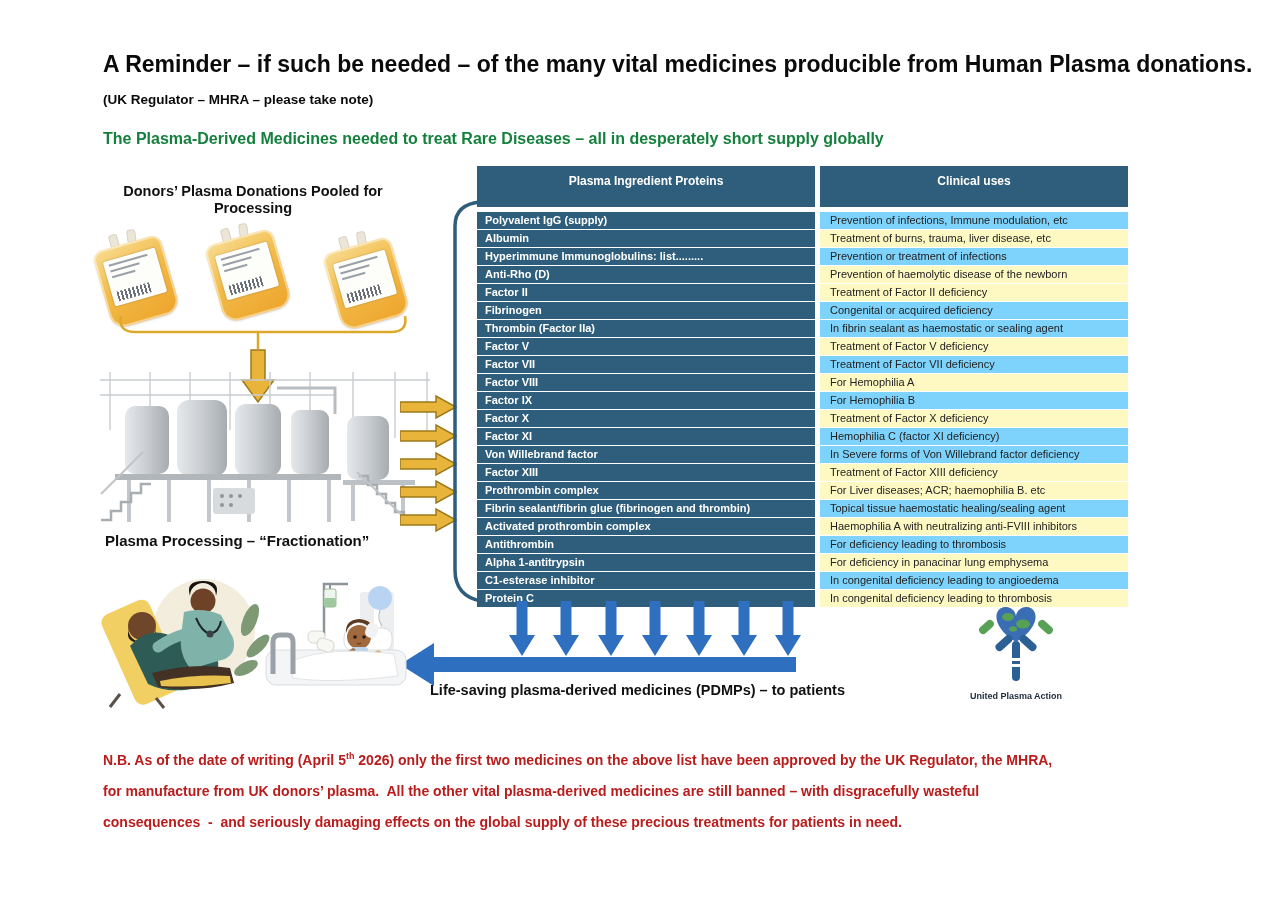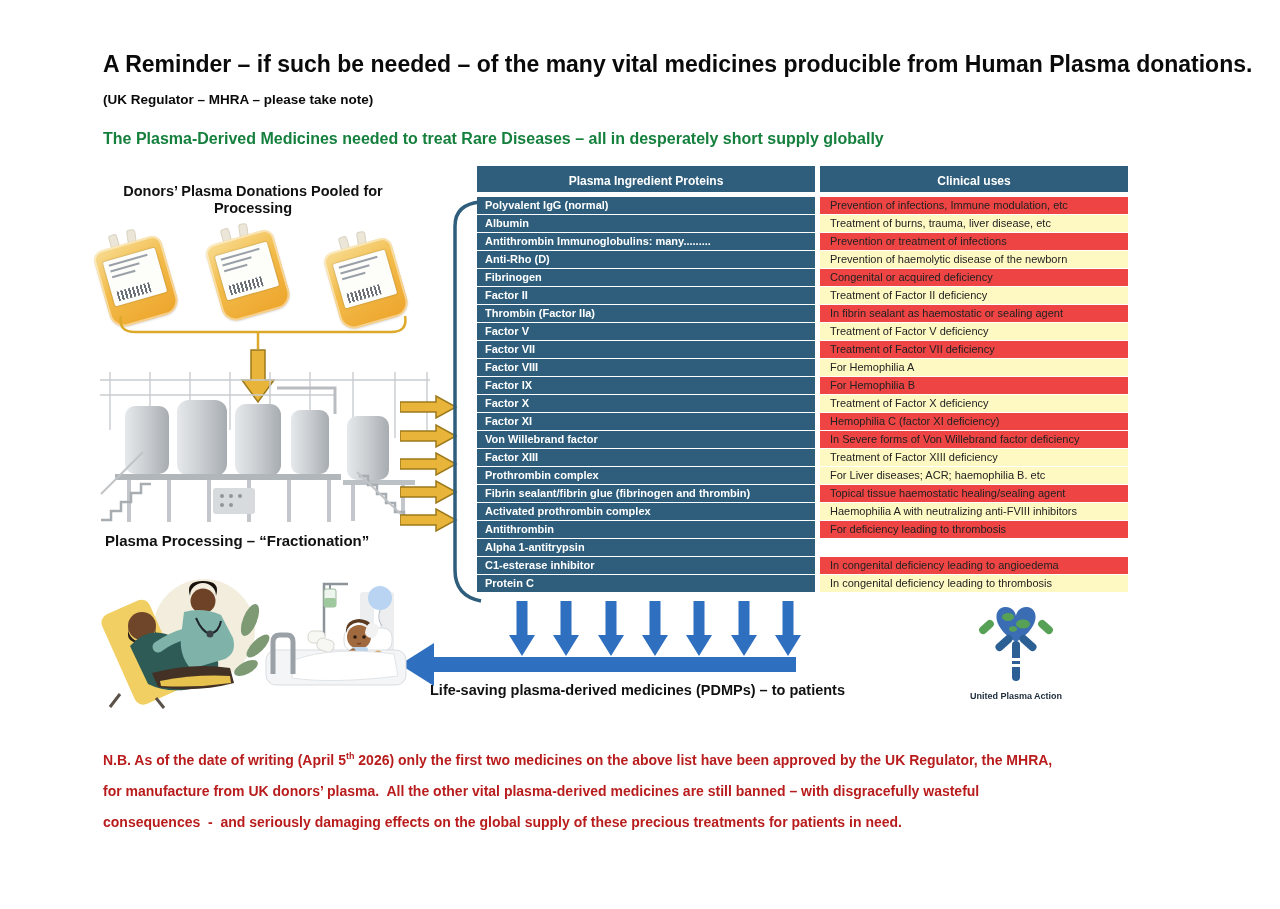--- a/index.html
+++ b/index.html
@@ -29,30 +29,30 @@
   .bag .label{position:absolute;top:24px;left:8px;width:54px;height:46px;background:#fdfdfa;border-radius:2px;
     box-shadow:0 0 2px rgba(0,0,0,.3);}
   .bag .label i{display:block;height:2px;background:#9aa0a8;margin:4px 5px 0 5px;}
   .bag .label i.w1{width:30px;} .bag .label i.w2{width:40px;} .bag .label i.w3{width:24px;}
   .bag .label .code{position:absolute;bottom:4px;left:5px;width:34px;height:10px;
     background:repeating-linear-gradient(90deg,#6b7077 0 2px,#fff 2px 4px);}
 
   
   .table-wrap{left:477px;top:166px;width:651px;}
   .thead{display:flex;gap:5px;}
-  .thead .hcell{height:26px;line-height:31px;text-align:center;background:#2E5E7C;color:#fff;
+  .thead .hcell{height:41px;line-height:31px;text-align:center;background:#2E5E7C;color:#fff;
     font-size:12px;font-weight:bold;}
   .thead .hcell.left{width:338px;} .thead .hcell.right{width:308px;}
   .rows{margin-top:5px;}
   .trow{display:flex;gap:5px;height:17px;margin-bottom:1px;}
   .cell-protein{width:338px;background:#2E5E7C;color:#fff;font-weight:bold;font-size:11px;line-height:17px;
     padding-left:8px;box-sizing:border-box;white-space:nowrap;overflow:hidden;}
   .cell-use{width:308px;background:#fef9c3;color:#222;font-size:11px;line-height:17px;
     padding-left:10px;box-sizing:border-box;white-space:nowrap;overflow:hidden;}
-  .cell-use.shaded{background:#ef4444;}
+  .cell-use.shaded{background:#7dd3fc;}
 
   
   .patients-label{left:395px;top:682px;width:485px;text-align:center;font-size:14.5px;font-weight:bold;}
   .upa-label{left:958px;top:691px;width:116px;text-align:center;font-size:9px;font-weight:bold;color:#1c2b3a;}
 
   
   .note{left:103px;top:741px;font-size:14px;font-weight:bold;line-height:31px;color:#b91c1c;}
   .note div{white-space:pre;}
   .note sup{font-size:9px;}
 </style>
@@ -169,44 +169,44 @@
   <path d="M33,6 Q7,8 7,30 L7,374 Q7,400 33,405" fill="none" stroke="#2E5E7C" stroke-width="3.5"></path>
 </svg>
 
 <div class="abs table-wrap">
   <div class="thead">
     <div class="hcell left">Plasma Ingredient Proteins</div>
     <div class="hcell right">Clinical uses</div>
   </div>
   <div class="rows">
       <div class="trow">
-        <div class="cell-protein">Polyvalent IgG (normal)</div>
+        <div class="cell-protein">Polyvalent IgG (supply)</div>
         <div class="cell-use shaded">Prevention of infections, Immune modulation, etc</div>
       </div>
       <div class="trow">
         <div class="cell-protein">Albumin</div>
         <div class="cell-use">Treatment of burns, trauma, liver disease, etc</div>
       </div>
       <div class="trow">
-        <div class="cell-protein">Antithrombin Immunoglobulins: many.........</div>
+        <div class="cell-protein">Hyperimmune Immunoglobulins: list.........</div>
         <div class="cell-use shaded">Prevention or treatment of infections</div>
       </div>
       <div class="trow">
         <div class="cell-protein">Anti-Rho (D)</div>
         <div class="cell-use">Prevention of haemolytic disease of the newborn</div>
       </div>
       <div class="trow">
+        <div class="cell-protein">Factor II</div>
+        <div class="cell-use">Treatment of Factor II deficiency</div>
+      </div>
+      <div class="trow">
         <div class="cell-protein">Fibrinogen</div>
         <div class="cell-use shaded">Congenital or acquired deficiency</div>
       </div>
       <div class="trow">
-        <div class="cell-protein">Factor II</div>
-        <div class="cell-use">Treatment of Factor II deficiency</div>
-      </div>
-      <div class="trow">
         <div class="cell-protein">Thrombin (Factor IIa)</div>
         <div class="cell-use shaded">In fibrin sealant as haemostatic or sealing agent</div>
       </div>
       <div class="trow">
         <div class="cell-protein">Factor V</div>
         <div class="cell-use">Treatment of Factor V deficiency</div>
       </div>
       <div class="trow">
         <div class="cell-protein">Factor VII</div>
         <div class="cell-use shaded">Treatment of Factor VII deficiency</div>
@@ -246,20 +246,21 @@
       <div class="trow">
         <div class="cell-protein">Activated prothrombin complex</div>
         <div class="cell-use">Haemophilia A with neutralizing anti-FVIII inhibitors</div>
       </div>
       <div class="trow">
         <div class="cell-protein">Antithrombin</div>
         <div class="cell-use shaded">For deficiency leading to thrombosis</div>
       </div>
       <div class="trow">
         <div class="cell-protein">Alpha 1-antitrypsin</div>
+        <div class="cell-use">For deficiency in panacinar lung emphysema</div>
       </div>
       <div class="trow">
         <div class="cell-protein">C1-esterase inhibitor</div>
         <div class="cell-use shaded">In congenital deficiency leading to angioedema</div>
       </div>
       <div class="trow">
         <div class="cell-protein">Protein C</div>
         <div class="cell-use">In congenital deficiency leading to thrombosis</div>
       </div>
     </div>

